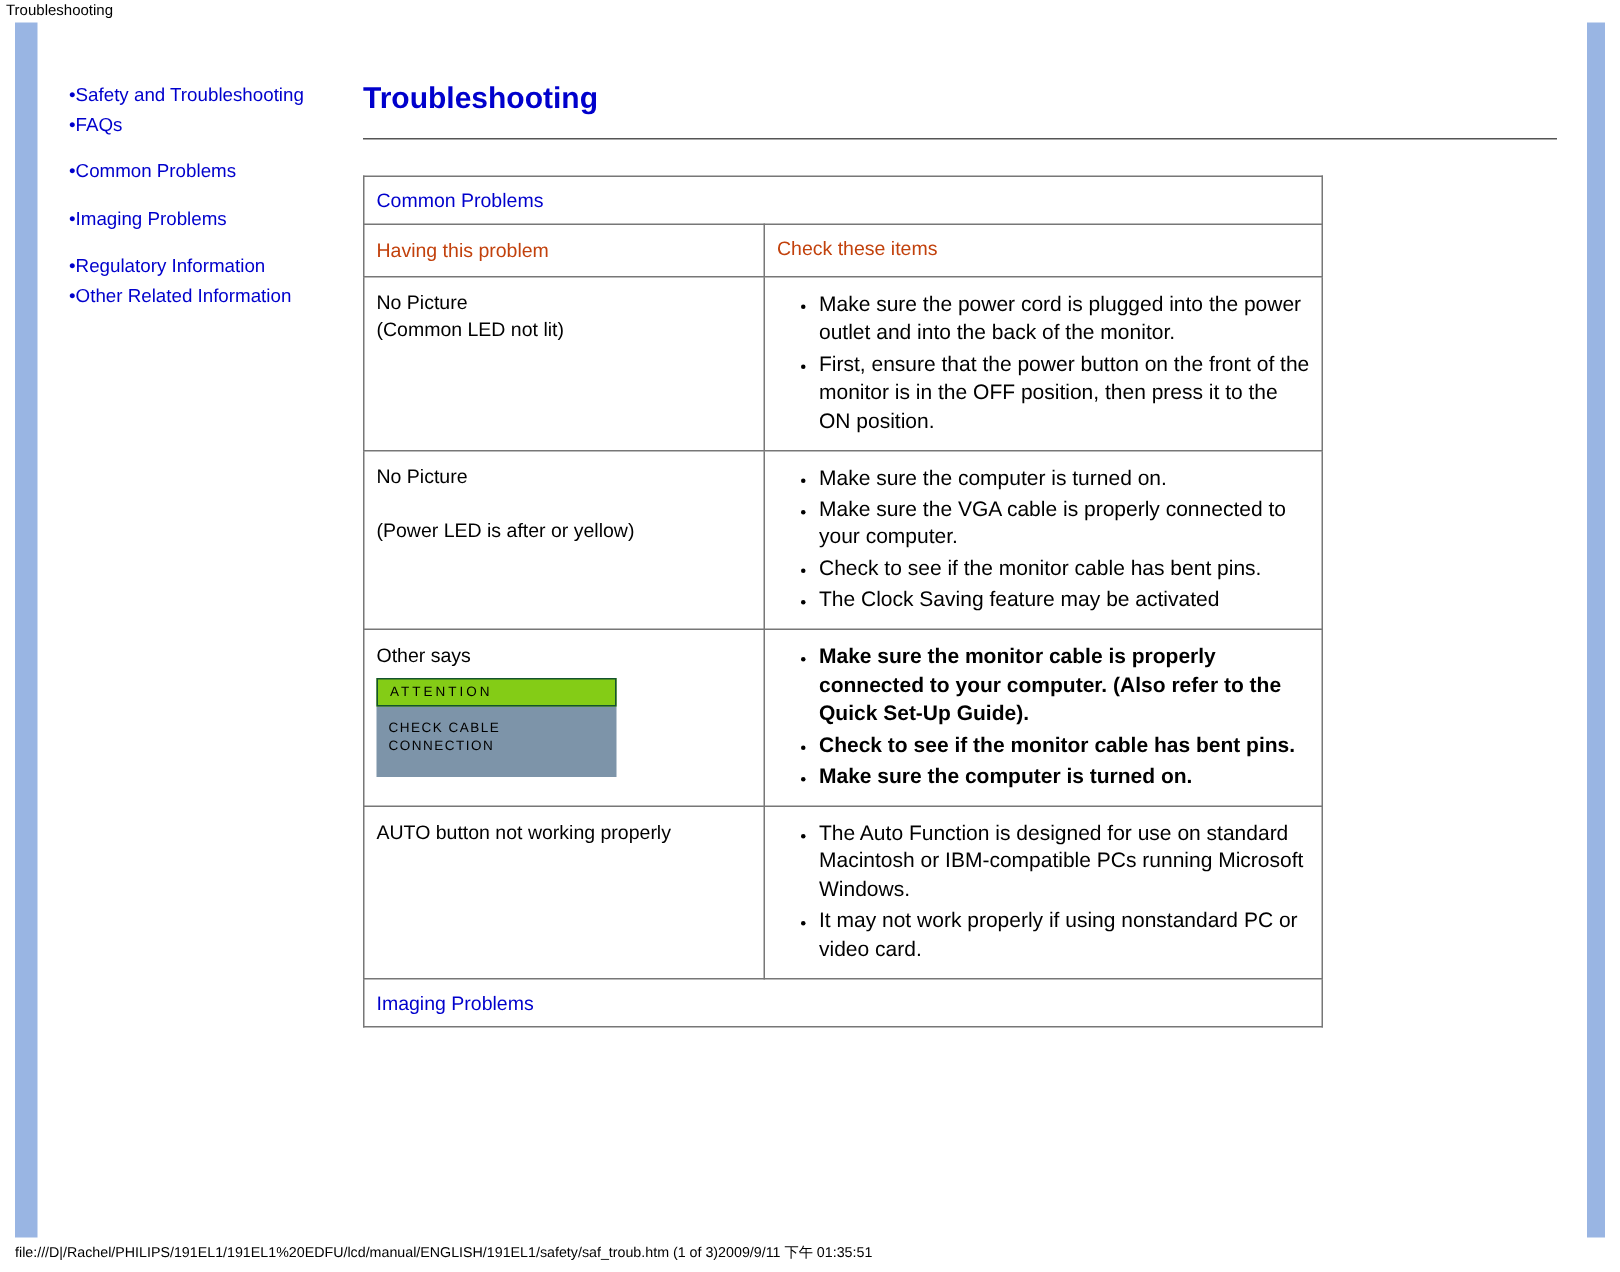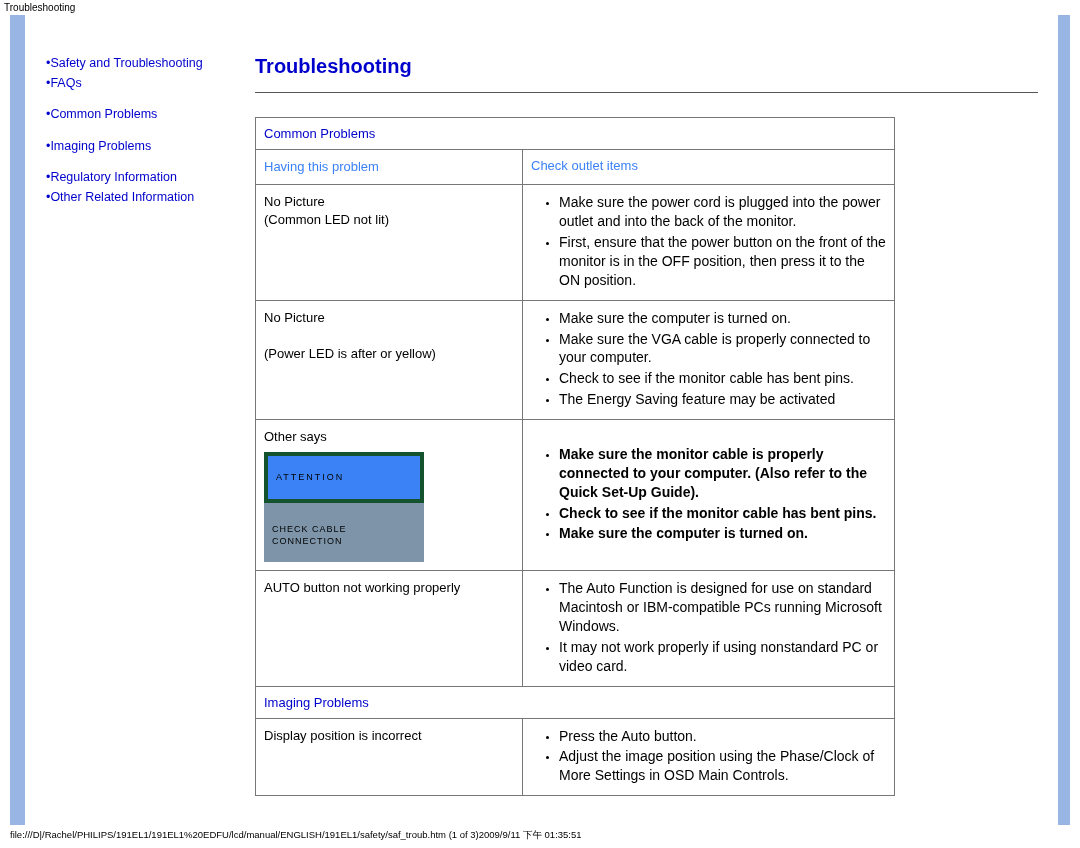--- a/index.html
+++ b/index.html
@@ -25,21 +25,20 @@
   }
   .left-gap {
     width: 15px;
     flex-shrink: 0;
   }
   .content-row {
     display: flex;
     flex: 1;
     padding-top: 40px;
     min-height: 770px;
-    gap: 13px;
   }
   .sidebar {
     width: 180px;
     flex-shrink: 0;
     padding-left: 6px;
     padding-right: 6px;
     font-size: 12.5px;
   }
   .sidebar a {
     color: #0000cc;
@@ -85,21 +84,21 @@
     padding: 8px 8px;
     font-size: 13px;
     text-align: left;
     font-weight: normal;
   }
   .section-hdr {
     color: #0000cc;
     font-weight: bold;
   }
   .col-hdr {
-    color: #3b82f6;
+    color: #c2410c;
     font-weight: normal;
   }
   ul.check {
     margin: 0 0 0 18px;
     padding: 0 0 0 10px;
   }
   ul.check li {
     margin-bottom: 2px;
     line-height: 1.35;
     font-size: 14px;
@@ -114,27 +113,27 @@
     padding-bottom: 18px;
   }
   .screen-box {
     width: 160px;
     margin-top: 6px;
     background: #7d94a9;
     font-size: 9px;
     padding: 0;
   }
   .screen-box .attn-row {
-    background: #3b82f6;
-    border: 4px solid #14532d;
-    padding: 15px 8px;
+    background: #84cc16;
+    border: 1px solid #14532d;
+    padding: 2px 8px;
     letter-spacing: 2px;
   }
   .screen-box .msg-row {
-    padding: 20px 8px 14px;
+    padding: 8px 8px 14px;
     letter-spacing: 1px;
     color: #000;
   }
   .footer-path {
     font-size: 9.5px;
     padding: 4px 10px 10px;
     color: #000;
   }
   .right-blue-bar {
     width: 12px;
@@ -186,21 +185,21 @@
       <h1 class="page-heading">Troubleshooting</h1>
       <hr class="heading-rule">
 
       <table class="trouble">
         <tbody>
             <tr>
           <td colspan="2" class="section-hdr">Common Problems</td>
         </tr>
         <tr>
           <td class="col-hdr problem-cell" style="padding-top:8px;padding-bottom:8px;">Having this problem</td>
-          <td class="col-hdr">Check outlet items</td>
+          <td class="col-hdr">Check these items</td>
         </tr>
 
         <tr>
           <td class="problem-cell">
             <span>No Picture</span><br>
             <span>(Common LED not lit)</span>
           </td>
           <td>
             <ul class="check">
               <li>Make sure the power cord is plugged into the power outlet and into the back of the monitor.</li>
@@ -212,21 +211,21 @@
         <tr>
           <td class="problem-cell">
             <span>No Picture</span><br><br>
             <span>(Power LED is after or yellow)</span>
           </td>
           <td>
             <ul class="check">
               <li>Make sure the computer is turned on.</li>
               <li>Make sure the VGA cable is properly connected to your computer.</li>
               <li>Check to see if the monitor cable has bent pins.</li>
-              <li>The Energy Saving feature may be activated</li>
+              <li>The Clock Saving feature may be activated</li>
             </ul>
           </td>
         </tr>
 
         <tr>
           <td class="problem-cell">
             <span>Other says</span>
             <div class="screen-box">
               <div class="attn-row">ATTENTION</div>
               <div class="msg-row">CHECK CABLE CONNECTION</div>
@@ -250,31 +249,20 @@
               <li>The Auto Function is designed for use on standard Macintosh or IBM-compatible PCs running Microsoft Windows.</li>
               <li>It may not work properly if using nonstandard PC or video card.</li>
             </ul>
           </td>
         </tr>
 
         <tr>
           <td colspan="2" class="section-hdr">Imaging Problems</td>
         </tr>
 
-        <tr>
-          <td class="problem-cell">
-            <span>Display position is incorrect</span>
-          </td>
-          <td>
-            <ul class="check">
-              <li>Press the Auto button.</li>
-              <li>Adjust the image position using the Phase/Clock of More Settings in OSD Main Controls.</li>
-            </ul>
-          </td>
-        </tr>
       </tbody>
         </table>
     </div>
   </div>
 
   <div class="right-blue-bar"></div>
 </div>
 
 <div class="footer-path">file:///D|/Rachel/PHILIPS/191EL1/191EL1%20EDFU/lcd/manual/ENGLISH/191EL1/safety/saf_troub.htm (1 of 3)2009/9/11 下午 01:35:51</div>
 

